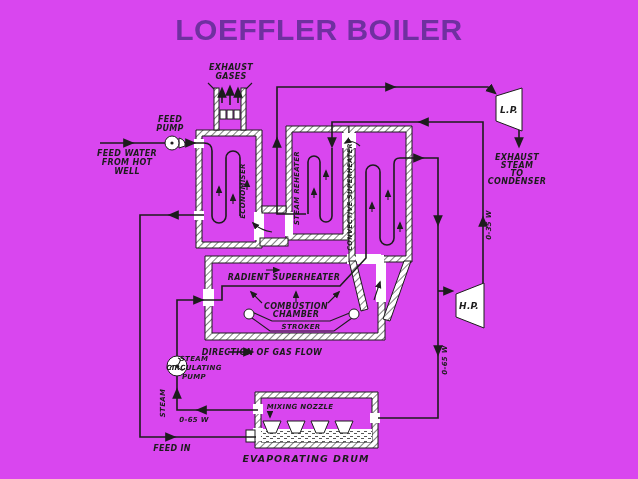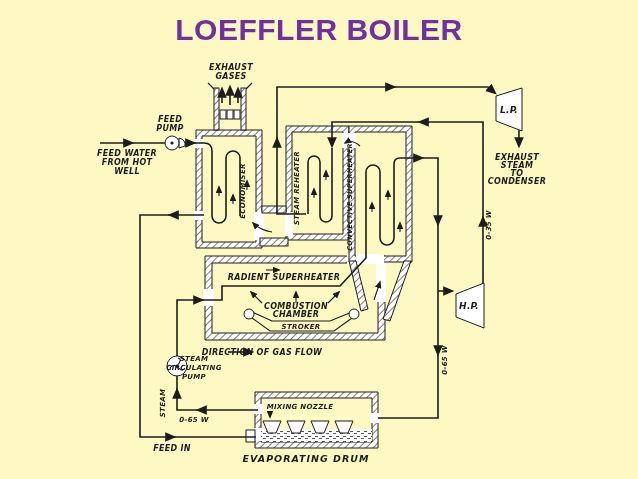--- a/index.html
+++ b/index.html
@@ -1,16 +1,16 @@
 <!DOCTYPE html>
 <html><head>
 <meta charset="utf-8">
 <style>
   html,body{margin:0;padding:0;background:#ffffff;}
-  .slide{position:relative;width:638px;height:479px;background:#fef9c3;overflow:hidden;
+  .slide{position:relative;width:638px;height:479px;background:#d946ef;overflow:hidden;
          font-family:"DejaVu Sans",sans-serif;}
   svg{display:block;}
   .title{font-family:"Liberation Sans",sans-serif;font-size:30px;font-weight:bold;
          letter-spacing:.5px;}
   .lbl{font-family:"DejaVu Sans",sans-serif;font-style:italic;font-weight:bold;
        fill:#1c1c1c;font-size:8px;letter-spacing:.3px;text-anchor:middle;}
   .sm{font-size:7px;}
   .xs{font-size:6.5px;}
   .big{font-size:9.5px;letter-spacing:1px;}
   .turb{font-size:9px;}

